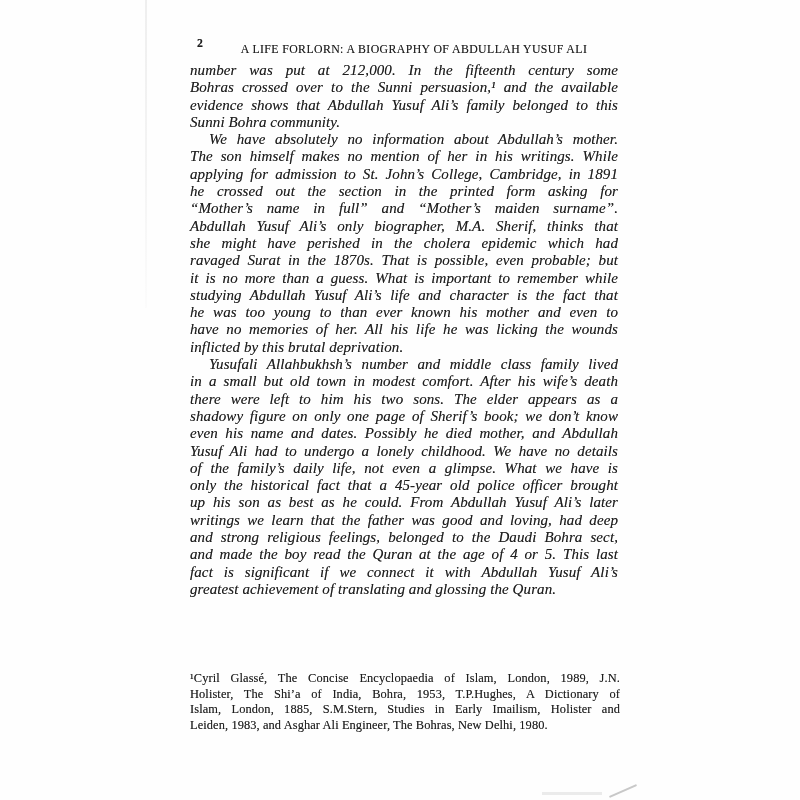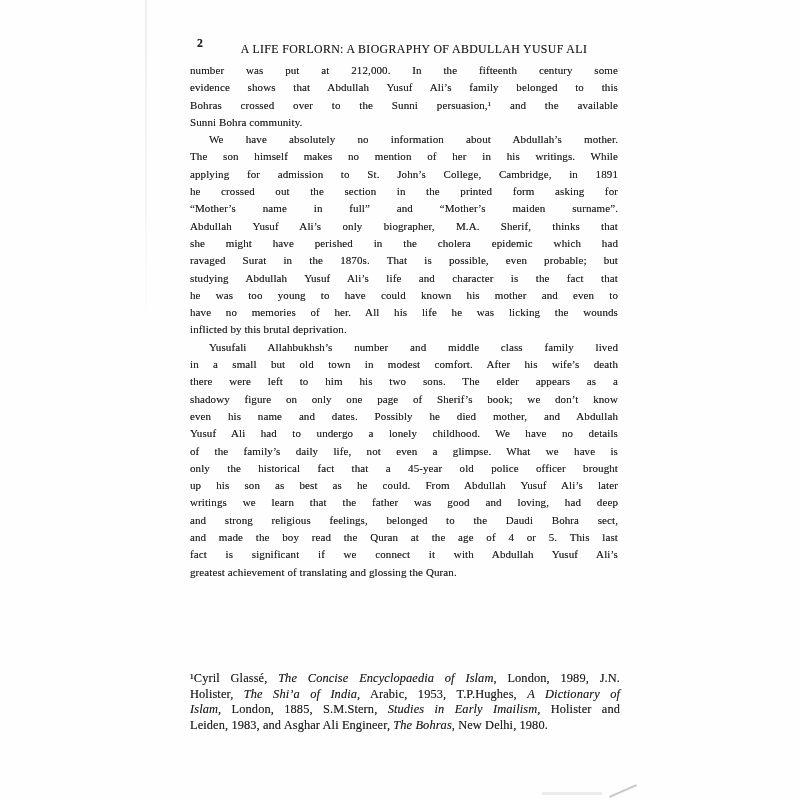--- a/index.html
+++ b/index.html
@@ -54,71 +54,73 @@
   }
   .header-title {
     position: absolute; left: 20px; right: 0; top: 0;
     text-align: center;
     white-space: nowrap;
     margin-top: 6px;
   }
   .body-text {
     position: absolute; left: 190px; top: 62px;
     width: 428px;
-    font-size: 11px;
+    font-size: 15px;
     line-height: 17.3px;
     letter-spacing: 0.1px;
     text-shadow: 0 0 0.5px rgba(25,25,25,0.55);
+    font-style: italic;
   }
   .line {
     text-align: justify;
     text-align-last: justify;
   }
   .line.end { text-align-last: left; }
   .line.indent { text-indent: 19px; }
   .footnote {
     position: absolute; left: 190px; top: 671px;
     width: 430px;
     font-size: 12.4px;
     line-height: 15.7px;
     letter-spacing: 0.1px;
     text-shadow: 0 0 0.4px rgba(25,25,25,0.5);
   }
-  .it { font-style: italic; }
+  .it { }
 </style>
 </head>
 <body>
 
 <div class="page">
 
   <div class="gutter-line"></div>
 
   <div class="header">
     <span class="page-number">2</span>
     <span class="header-title">A LIFE FORLORN: A BIOGRAPHY OF ABDULLAH YUSUF ALI</span>
   </div>
 
   <div class="body-text">
       <div class="paragraph">
         <div class="line">number was put at 212,000. In the fifteenth century some</div>
+        <div class="line">Bohras crossed over to the Sunni persuasion,¹ and the available</div>
         <div class="line">evidence shows that Abdullah Yusuf Ali’s family belonged to this</div>
-        <div class="line">Bohras crossed over to the Sunni persuasion,¹ and the available</div>
         <div class="line end">Sunni Bohra community.</div>
       </div>
       <div class="paragraph">
         <div class="line indent">We have absolutely no information about Abdullah’s mother.</div>
         <div class="line">The son himself makes no mention of her in his writings. While</div>
         <div class="line">applying for admission to St. John’s College, Cambridge, in 1891</div>
         <div class="line">he crossed out the section in the printed form asking for</div>
         <div class="line">“Mother’s name in full” and “Mother’s maiden surname”.</div>
         <div class="line">Abdullah Yusuf Ali’s only biographer, M.A. Sherif, thinks that</div>
         <div class="line">she might have perished in the cholera epidemic which had</div>
         <div class="line">ravaged Surat in the 1870s. That is possible, even probable; but</div>
+        <div class="line">it is no more than a guess. What is important to remember while</div>
         <div class="line">studying Abdullah Yusuf Ali’s life and character is the fact that</div>
-        <div class="line">he was too young to have could known his mother and even to</div>
+        <div class="line">he was too young to than ever known his mother and even to</div>
         <div class="line">have no memories of her. All his life he was licking the wounds</div>
         <div class="line end">inflicted by this brutal deprivation.</div>
       </div>
       <div class="paragraph">
         <div class="line indent">Yusufali Allahbukhsh’s number and middle class family lived</div>
         <div class="line">in a small but old town in modest comfort. After his wife’s death</div>
         <div class="line">there were left to him his two sons. The elder appears as a</div>
         <div class="line">shadowy figure on only one page of Sherif’s book; we don’t know</div>
         <div class="line">even his name and dates. Possibly he died mother, and Abdullah</div>
         <div class="line">Yusuf Ali had to undergo a lonely childhood. We have no details</div>
@@ -128,21 +130,21 @@
         <div class="line">writings we learn that the father was good and loving, had deep</div>
         <div class="line">and strong religious feelings, belonged to the Daudi Bohra sect,</div>
         <div class="line">and made the boy read the Quran at the age of 4 or 5. This last</div>
         <div class="line">fact is significant if we connect it with Abdullah Yusuf Ali’s</div>
         <div class="line end">greatest achievement of translating and glossing the Quran.</div>
       </div>
     </div>
 
   <div class="footnote">
       <div class="line"><span>¹Cyril Glassé, </span><span class="it">The Concise Encyclopaedia of Islam</span><span>, London, 1989, J.N.</span></div>
-      <div class="line"><span>Holister, </span><span class="it">The Shi’a of India</span><span>, Arabic, 1953, T.P.Hughes, </span><span class="it">A Dictionary of</span></div>
+      <div class="line"><span>Holister, </span><span class="it">The Shi’a of India</span><span>, Bohra, 1953, T.P.Hughes, </span><span class="it">A Dictionary of</span></div>
       <div class="line"><span class="it">Islam</span><span>, London, 1885, S.M.Stern, </span><span class="it">Studies in Early Imailism</span><span>, Holister and</span></div>
       <div class="line end"><span>Leiden, 1983, and Asghar Ali Engineer, </span><span class="it">The Bohras</span><span>, New Delhi, 1980.</span></div>
     </div>
 
   <div class="smudge">
     <span class="smear"></span>
     <span class="stroke"></span>
   </div>
 
 </div>

